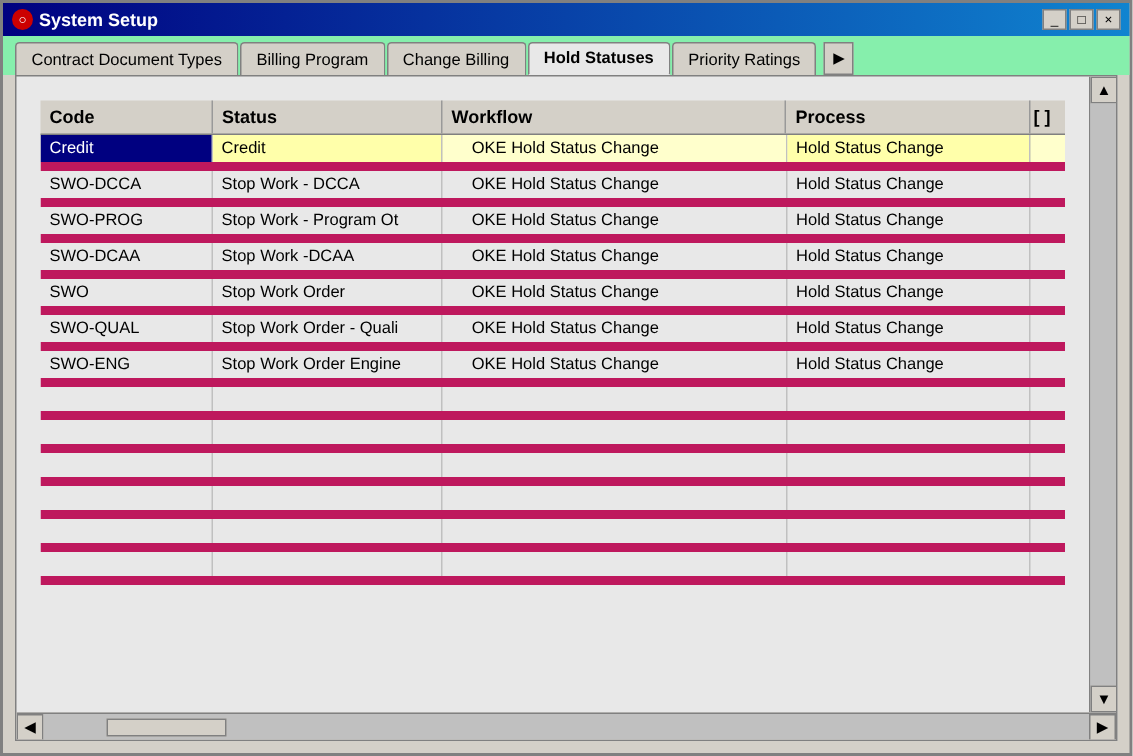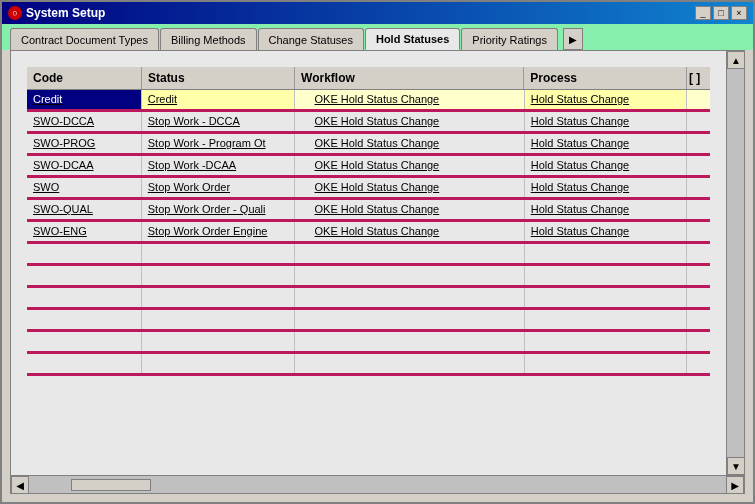--- a/index.html
+++ b/index.html
@@ -132,23 +132,22 @@
     .table-header .col-workflow { width: 240px; padding: 4px 6px; border-right: 1px solid #999; }
     .table-header .col-process { width: 170px; padding: 4px 6px; border-right: 1px solid #999; }
     .table-header .col-checkbox { width: 24px; padding: 4px 2px; }
     .table-body {
       flex: 1;
       overflow-y: auto;
       overflow-x: hidden;
     }
     .table-row {
       display: flex;
-      border-bottom: 3px solid #be185d;
+      border-bottom: 6px solid #be185d;
       min-height: 22px;
-      text-decoration: underline;
     }
     .table-row.selected { background: #ffffcc; }
     .table-row.selected .col-code-cell { background: #000080; color: white; }
     .table-row.selected .col-process-cell { background: #ffffaa; }
     .col-code-cell {
       width: 120px;
       padding: 3px 6px;
       border-right: 1px solid #c0c0c0;
       font-size: 11px;
       overflow: hidden;
@@ -287,24 +286,24 @@
       <div class="title-btn">□</div>
       <div class="title-btn">×</div>
     </div>
   </div>
 
   <div class="tab-bar">
     <div class="tab">
       <span>Contract Document Types</span>
     </div>
     <div class="tab">
-      <span>Billing Methods</span>
+      <span>Billing Program</span>
     </div>
     <div class="tab">
-      <span>Change Statuses</span>
+      <span>Change Billing</span>
     </div>
     <div class="tab active">
       <span>Hold Statuses</span>
     </div>
     <div class="tab">
       <span>Priority Ratings</span>
     </div>
     <div class="tab-arrow">▶</div>
   </div>
 

